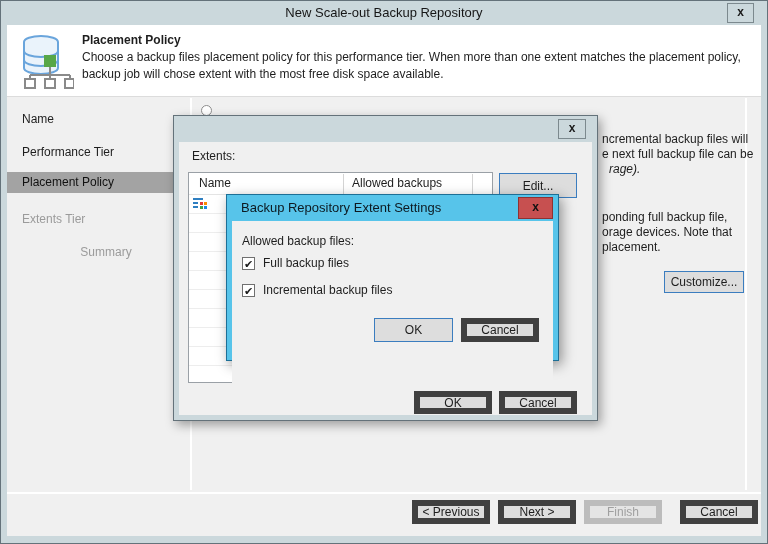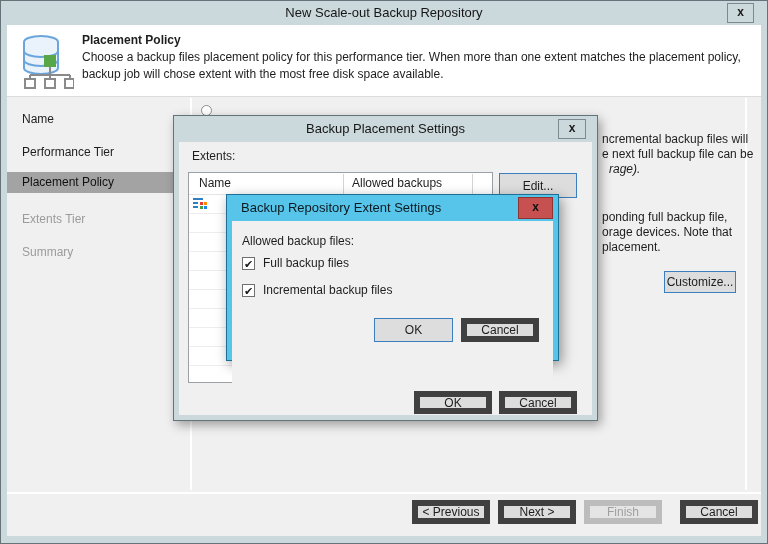--- a/index.html
+++ b/index.html
@@ -109,48 +109,45 @@
       <div class="banner-title">Placement Policy</div>
       <div class="banner-line1">Choose a backup files placement policy for this performance tier. When more than one extent matches the placement policy,</div>
       <div class="banner-line2">backup job will chose extent with the most free disk space available.</div>
     </div>
 
     <div class="nav">
       <div class="nav-item done" style="top:11px;">Name</div>
       <div class="nav-item done" style="top:44px;">Performance Tier</div>
       <div class="nav-item active" style="top:74px;">Placement Policy</div>
       <div class="nav-item upcoming" style="top:111px;">Extents Tier</div>
-      <div class="nav-item upcoming" style="top:144px;">Summary</div>
+      <div class="nav-item upcoming" style="top:144px;text-align:center;">Summary</div>
     </div>
     <div class="v-sep" style="left:183px;top:73px;height:392px;"></div>
     <div class="v-sep" style="left:738px;top:73px;height:392px;"></div>
 
     <div class="radio-partial"></div>
 
     <div class="frag" style="left:595px;top:107px;">ncremental backup files will</div>
     <div class="frag" style="left:595px;top:122px;">e next full backup file can be</div>
     <div class="frag" style="left:602px;top:137px;font-style:italic;">rage).</div>
     <div class="frag" style="left:595px;top:185px;">ponding full backup file,</div>
     <div class="frag" style="left:595px;top:200px;">orage devices. Note that</div>
     <div class="frag" style="left:595px;top:215px;">placement.</div>
 
-    <div class="btn focus" style="left:657px;top:246px;width:72px;height:22px;">Customize...</div>
+    <div class="btn focus" style="left:657px;top:246px;width:80px;height:22px;">Customize...</div>
 
     <div class="footer">
       <div class="btn" style="left:405px;top:6px;width:78px;height:24px;">&lt; Previous</div>
       <div class="btn" style="left:491px;top:6px;width:78px;height:24px;">Next &gt;</div>
       <div class="btn disabled" style="left:577px;top:6px;width:78px;height:24px;">Finish</div>
       <div class="btn" style="left:673px;top:6px;width:78px;height:24px;">Cancel</div>
     </div>
   </div>
 
   <div class="dlg-placement">
-    <div class="dlg-titlebar">
-      <span>Backup Placement Settings</span>
-    </div>
     <div class="dlg-close">
       <span>x</span>
     </div>
     <div class="dlg-body">
       <div class="extents-label">Extents:</div>
 
       <div class="extent-table">
         <div class="tbl-rows">
           <svg class="repo-icon" width="14" height="14" viewBox="0 0 14 14">
             <rect x="0" y="1" width="10" height="2" fill="#2f7fc1"></rect>

